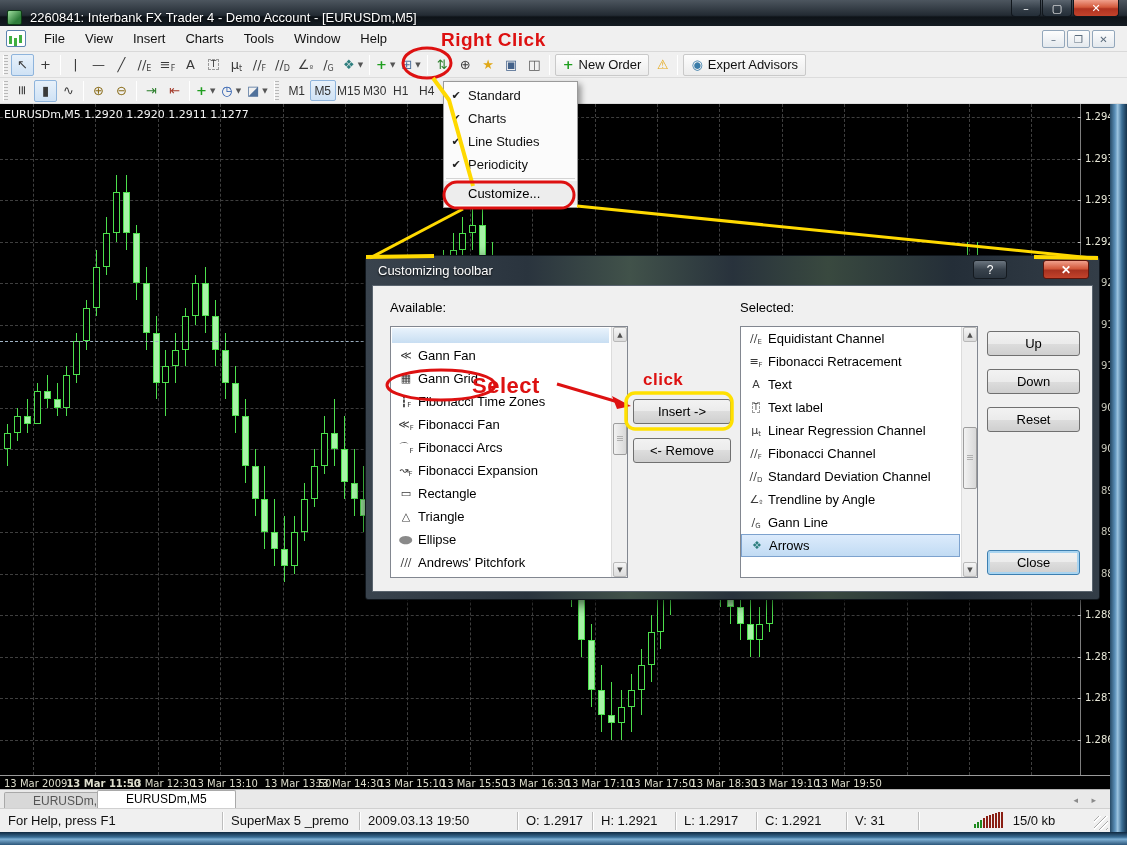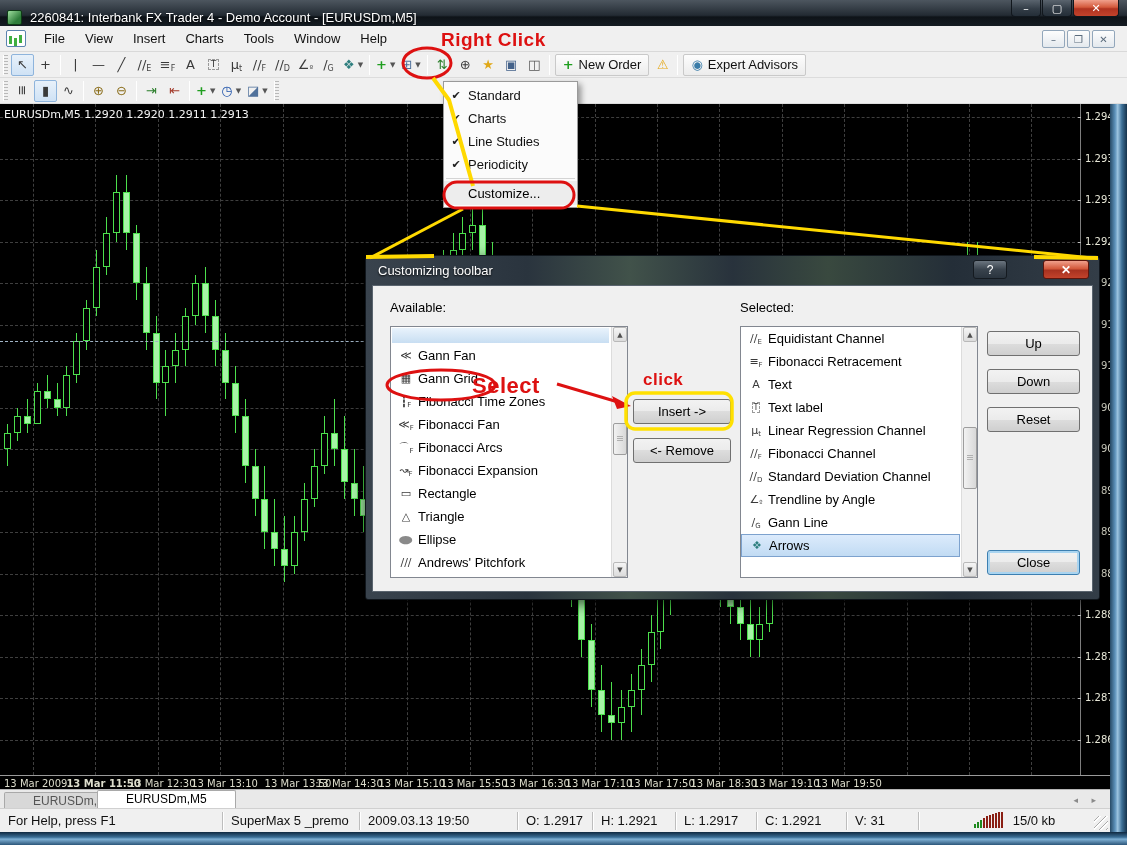--- a/index.html
+++ b/index.html
@@ -301,20 +301,31 @@
       </div>
       <div class="tb-btn">
         <span class="glyph" style="color: rgb(34, 85, 170);">◷</span>
         <span class="caret">▼</span>
       </div>
       <div class="tb-btn">
         <span class="glyph" style="color: rgb(80, 113, 155);">◪</span>
         <span class="caret">▼</span>
       </div>
       <div class="grip"></div>
+      <div style="display: flex; margin-left: 2px;">
+        <div class="p-btn">M1</div>
+        <div class="p-btn selected">M5</div>
+        <div class="p-btn">M15</div>
+        <div class="p-btn">M30</div>
+        <div class="p-btn">H1</div>
+        <div class="p-btn">H4</div>
+        <div class="p-btn">D1</div>
+        <div class="p-btn">W1</div>
+        <div class="p-btn">MN</div>
+      </div>
     </div>
 
   <div id="chart-area">
     <div id="plot">
 
     <div class="hgrid" style="top: 13px;"></div>
         <div class="hgrid" style="top: 54.535px;"></div>
         <div class="hgrid" style="top: 96.07px;"></div>
         <div class="hgrid" style="top: 137.605px;"></div>
         <div class="hgrid" style="top: 179.14px;"></div>
@@ -556,21 +567,21 @@
         <div class="body-dn" style="left: 1023.7px; top: 170.833px; height: 33.228px;"></div>
         <div class="wick" style="left: 1036.6px; top: 187.447px; height: 66.456px;"></div>
         <div class="body-dn" style="left: 1033.6px; top: 204.061px; height: 33.228px;"></div>
         <div class="wick" style="left: 1046.5px; top: 204.061px; height: 49.842px;"></div>
         <div class="body-up" style="left: 1043.5px; top: 220.675px; height: 16.614px;"></div>
         <div class="wick" style="left: 1056.4px; top: 195.754px; height: 49.842px;"></div>
         <div class="body-dn" style="left: 1053.4px; top: 220.675px; height: 8.307px;"></div>
         <div class="wick" style="left: 1066.3px; top: 212.368px; height: 41.535px;"></div>
         <div class="body-dn" style="left: 1063.3px; top: 228.982px; height: 8.307px;"></div>
         <div id="bid-line" style="top: 237.289px;"></div>
-        <span id="symbol-line">EURUSDm,M5  1.2920 1.2920 1.2911 1.2913</span>
+        <span id="symbol-line">EURUSDm,M5  1.2920 1.2920 1.2911 1.1277</span>
       </div>
     <div id="price-axis">
         <div class="p-tick" style="top: 13px;"></div>
         <div class="p-label" style="top: 7px;">1.2940</div>
         <div class="p-tick" style="top: 54.535px;"></div>
         <div class="p-label" style="top: 48.535px;">1.2935</div>
         <div class="p-tick" style="top: 96.07px;"></div>
         <div class="p-label" style="top: 90.07px;">1.2930</div>
         <div class="p-tick" style="top: 137.605px;"></div>
         <div class="p-label" style="top: 131.605px;">1.2925</div>

